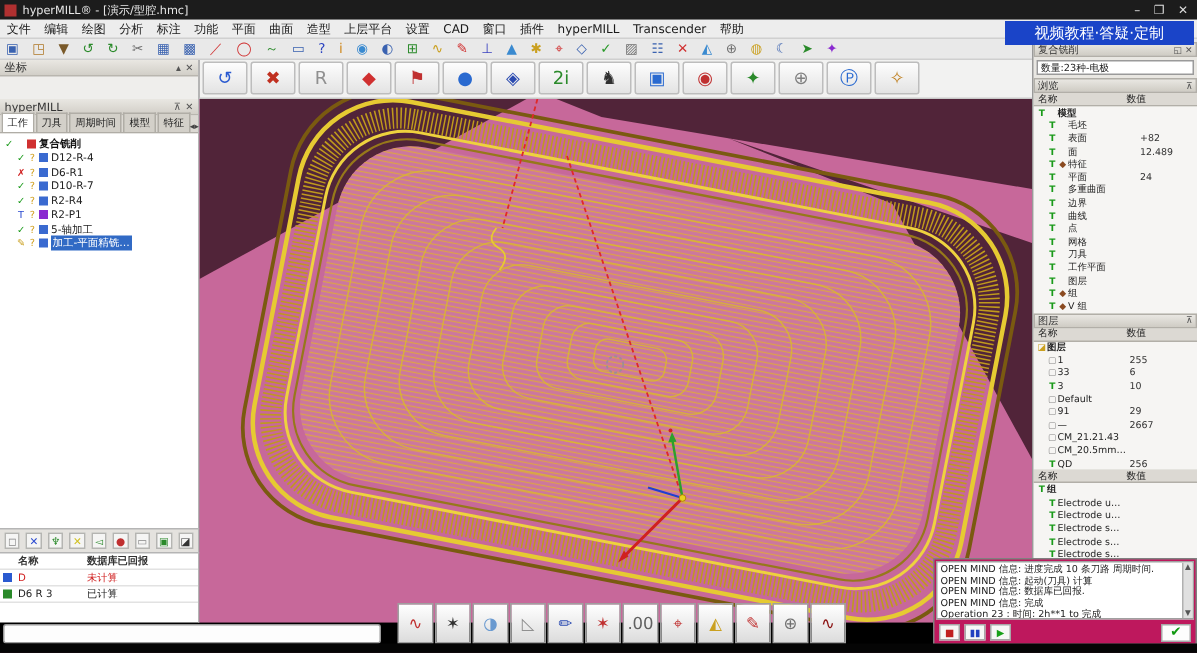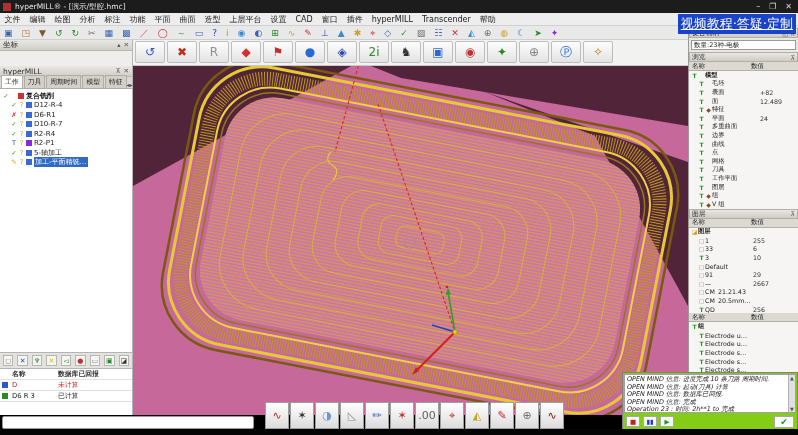--- a/index.html
+++ b/index.html
@@ -5,21 +5,21 @@
   * { margin:0; padding:0; box-sizing:border-box; }
   html,body { width:798px; height:435px; overflow:hidden; background:#000; }
   body { font-family:"DejaVu Sans", sans-serif; font-size:8px; color:#222; }
   #screen { position:absolute; width:798px; height:435px; background:#000; }
 
   
   #titlebar { position:absolute; left:0; top:0; width:798px; height:13px; background:#1c1c1c; color:#e8e8e8; display:flex; align-items:center; font-size:7.5px; }
   #titlebar .appicon { width:8px; height:8px; background:#b03030; margin:0 4px 0 3px; }
   #win-controls { margin-left:auto; display:flex; gap:9px; padding-right:6px; color:#ddd; font-size:8px; }
   #win-controls span { cursor:default; }
-  #watermark { position:absolute; right:2px; top:14px; background:#1a44c8; color:#fff; font-size:13px; padding:1px 3px; z-index:60;text-decoration:underline; }
+  #watermark { position:absolute; right:2px; top:14px; background:#1a44c8; color:#fff; font-size:10px; padding:1px 20px; z-index:60; }
   #menubar { position:absolute; left:0; top:13px; width:798px; height:13px; background:#ededed; border-bottom:1px solid #d0d0d0; display:flex; align-items:center; font-size:8px; color:#1a1a1a; }
   #menubar span { padding:0 4.5px; }
   #toolbar-small { position:absolute; left:0; top:26px; width:798px; height:14px; background:#e9e9e9; border-bottom:1px solid #cfcfcf; display:flex; align-items:center; gap:9px; padding:0 4px; overflow:hidden; }
   #toolbar-small span { font-size:9px; line-height:12px; }
 
   
   #toolbar-main { position:absolute; left:133px; top:40px; width:555px; height:26px; background:#f2f2f1; border-bottom:1px solid #c9c9c9; display:flex; gap:2px; padding:1px 2px; overflow:hidden; }
   #toolbar-main .bbtn { width:30px; height:22px; background:linear-gradient(#fdfdfd,#e3e3e3); border:1px solid #bdbdbd; border-radius:2px; display:flex; align-items:center; justify-content:center; font-size:12px; }
 
   
@@ -66,21 +66,21 @@
   .rtreebox { background:#f6f5f3; }
   .rrow { display:flex; align-items:center; height:8.6px; font-size:6.3px; white-space:nowrap; }
   .rrow .rg { width:7px; text-align:center; font-size:6px; font-weight:bold; }
   .rrow .re { width:7px; text-align:center; font-size:6px; }
   .rrow .rlab { width:48px; overflow:hidden; }
   .rrow .rval { flex:1; overflow:hidden; color:#333; }
   .rrow:not(.troot) { padding-left:9px; }
   .rrow.troot { font-weight:bold; padding-left:2px; }
 
   
-  #logbox { position:absolute; left:622px; top:372px; width:176px; height:58px; background:#84cc16; border:1px solid #808080; z-index:50; display:flex; flex-direction:column;font-style:italic; }
+  #logbox { position:absolute; left:622px; top:372px; width:176px; height:58px; background:#be185d; border:1px solid #808080; z-index:50; display:flex; flex-direction:column; }
   #loglines { flex:1; background:#fff; border:1px solid #a0a0a0; margin:1px; overflow:hidden; padding:1px 8px 0 2px; position:relative; }
   #loglines .ll { font-size:6.4px; line-height:7.6px; white-space:nowrap; color:#222; }
   #logscroll { position:absolute; right:0; top:0; bottom:0; width:7px; background:#e0e0e0; border-left:1px solid #b0b0b0; font-size:5px; color:#555; display:flex; flex-direction:column; justify-content:space-between; align-items:center; }
   #logbtns { height:15px; display:flex; align-items:center; gap:3px; padding:0 3px; }
   #logbtns .lbtn { width:14px; height:11px; background:#f7f7f6; border:1px solid #a8a8a8; display:flex; align-items:center; justify-content:center; font-size:6.5px; }
   #log-ok { margin-left:auto; width:20px; height:12px; background:#fdfdfd; border:1px solid #a8a8a8; display:flex; align-items:center; justify-content:center; color:#119911; font-size:9px; font-weight:bold; }
 
   
   #toolbar-bottom { position:absolute; left:265px; top:402px; height:28px; display:flex; gap:1px; z-index:45; }
   #toolbar-bottom .vbtn { width:24px; height:27px; background:linear-gradient(#ffffff,#dcdcdc); border:1px solid #9f9f9f; display:flex; align-items:center; justify-content:center; font-size:11px; }

